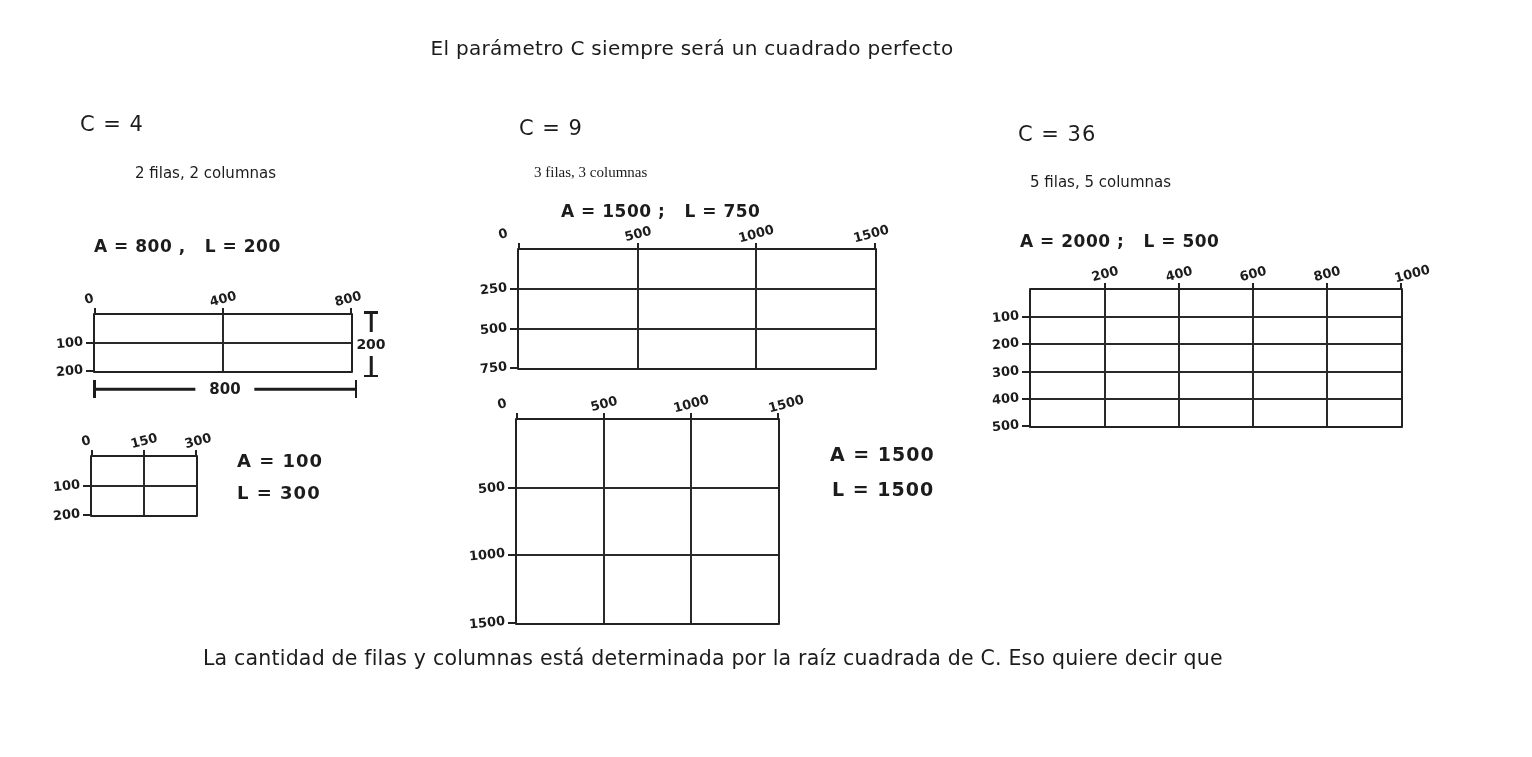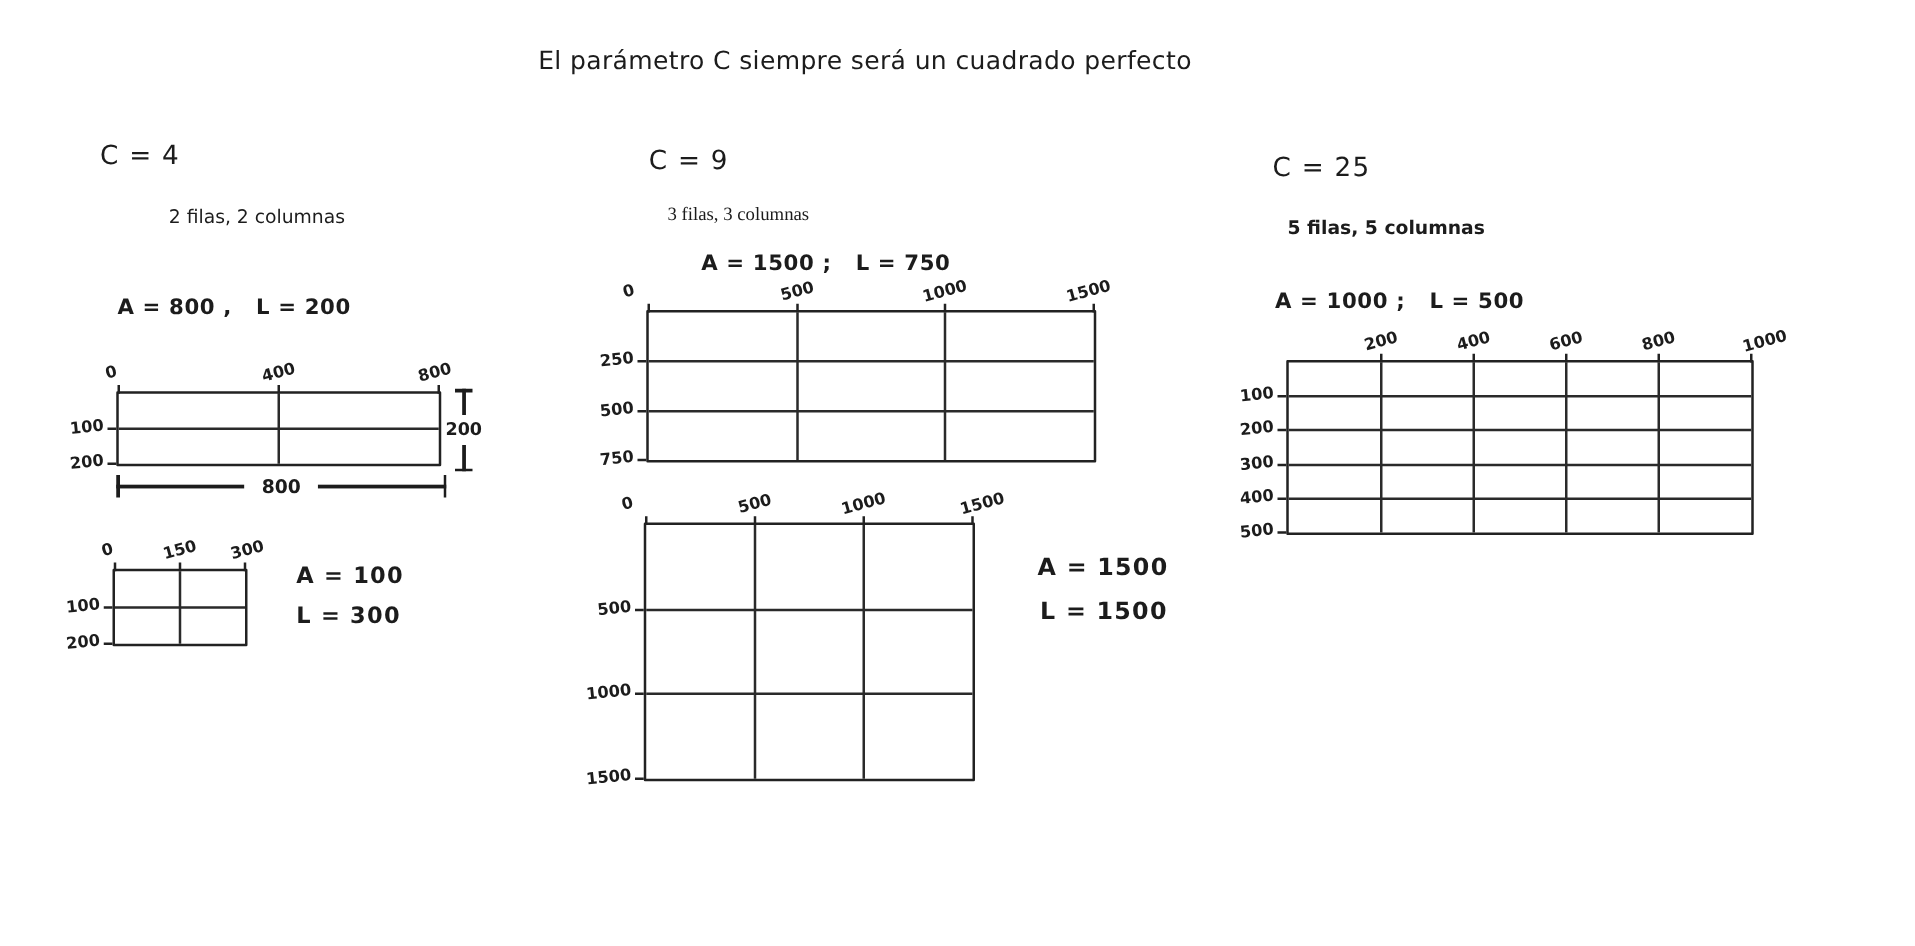--- a/index.html
+++ b/index.html
@@ -183,23 +183,23 @@
       <span class="llabel" style="top:33.33%;">500</span>
       <span class="llabel" style="top:66.66%;">1000</span>
       <span class="llabel" style="top:100%;">1500</span>
     </div>
 
     <div class="side-text" style="left:830px; top:443px; font-size:19px;">A = 1500</div>
     <div class="side-text" style="left:832px; top:478px; font-size:19px;">L = 1500</div>
   </div>
 
   <div class="layer">
-    <div class="c-label" style="left:1018px; top:122px;">C = 25</div>
-    <div class="rc-label" style="left:1030px; top:173px;font-weight:bold;">5 filas, 5 columnas</div>
-    <div class="params" style="left:1020px; top:231px;">A = 1000 ;   L = 500</div>
+    <div class="c-label" style="left:1018px; top:122px;">C = 36</div>
+    <div class="rc-label" style="left:1030px; top:173px;">5 filas, 5 columnas</div>
+    <div class="params" style="left:1020px; top:231px;">A = 2000 ;   L = 500</div>
 
     <div class="grid" style="left:1029px; top:288px; width:374px; height:140px;">
       <div class="vline" style="left:20%;"></div>
       <div class="vline" style="left:40%;"></div>
       <div class="vline" style="left:60%;"></div>
       <div class="vline" style="left:80%;"></div>
       <div class="hline" style="top:20%;"></div>
       <div class="hline" style="top:40%;"></div>
       <div class="hline" style="top:60%;"></div>
       <div class="hline" style="top:80%;"></div>
@@ -219,14 +219,15 @@
       <span class="ldash" style="top:80%;"></span>
       <span class="ldash" style="top:100%;"></span>
       <span class="llabel" style="top:20%;">100</span>
       <span class="llabel" style="top:40%;">200</span>
       <span class="llabel" style="top:60%;">300</span>
       <span class="llabel" style="top:80%;">400</span>
       <span class="llabel" style="top:100%;">500</span>
     </div>
   </div>
 
+  <div class="footer-line" style="top:646px;">La cantidad de filas y columnas está determinada por la raíz cuadrada de C. Eso quiere decir que</div>
 
 </div>
 
 </body></html>

